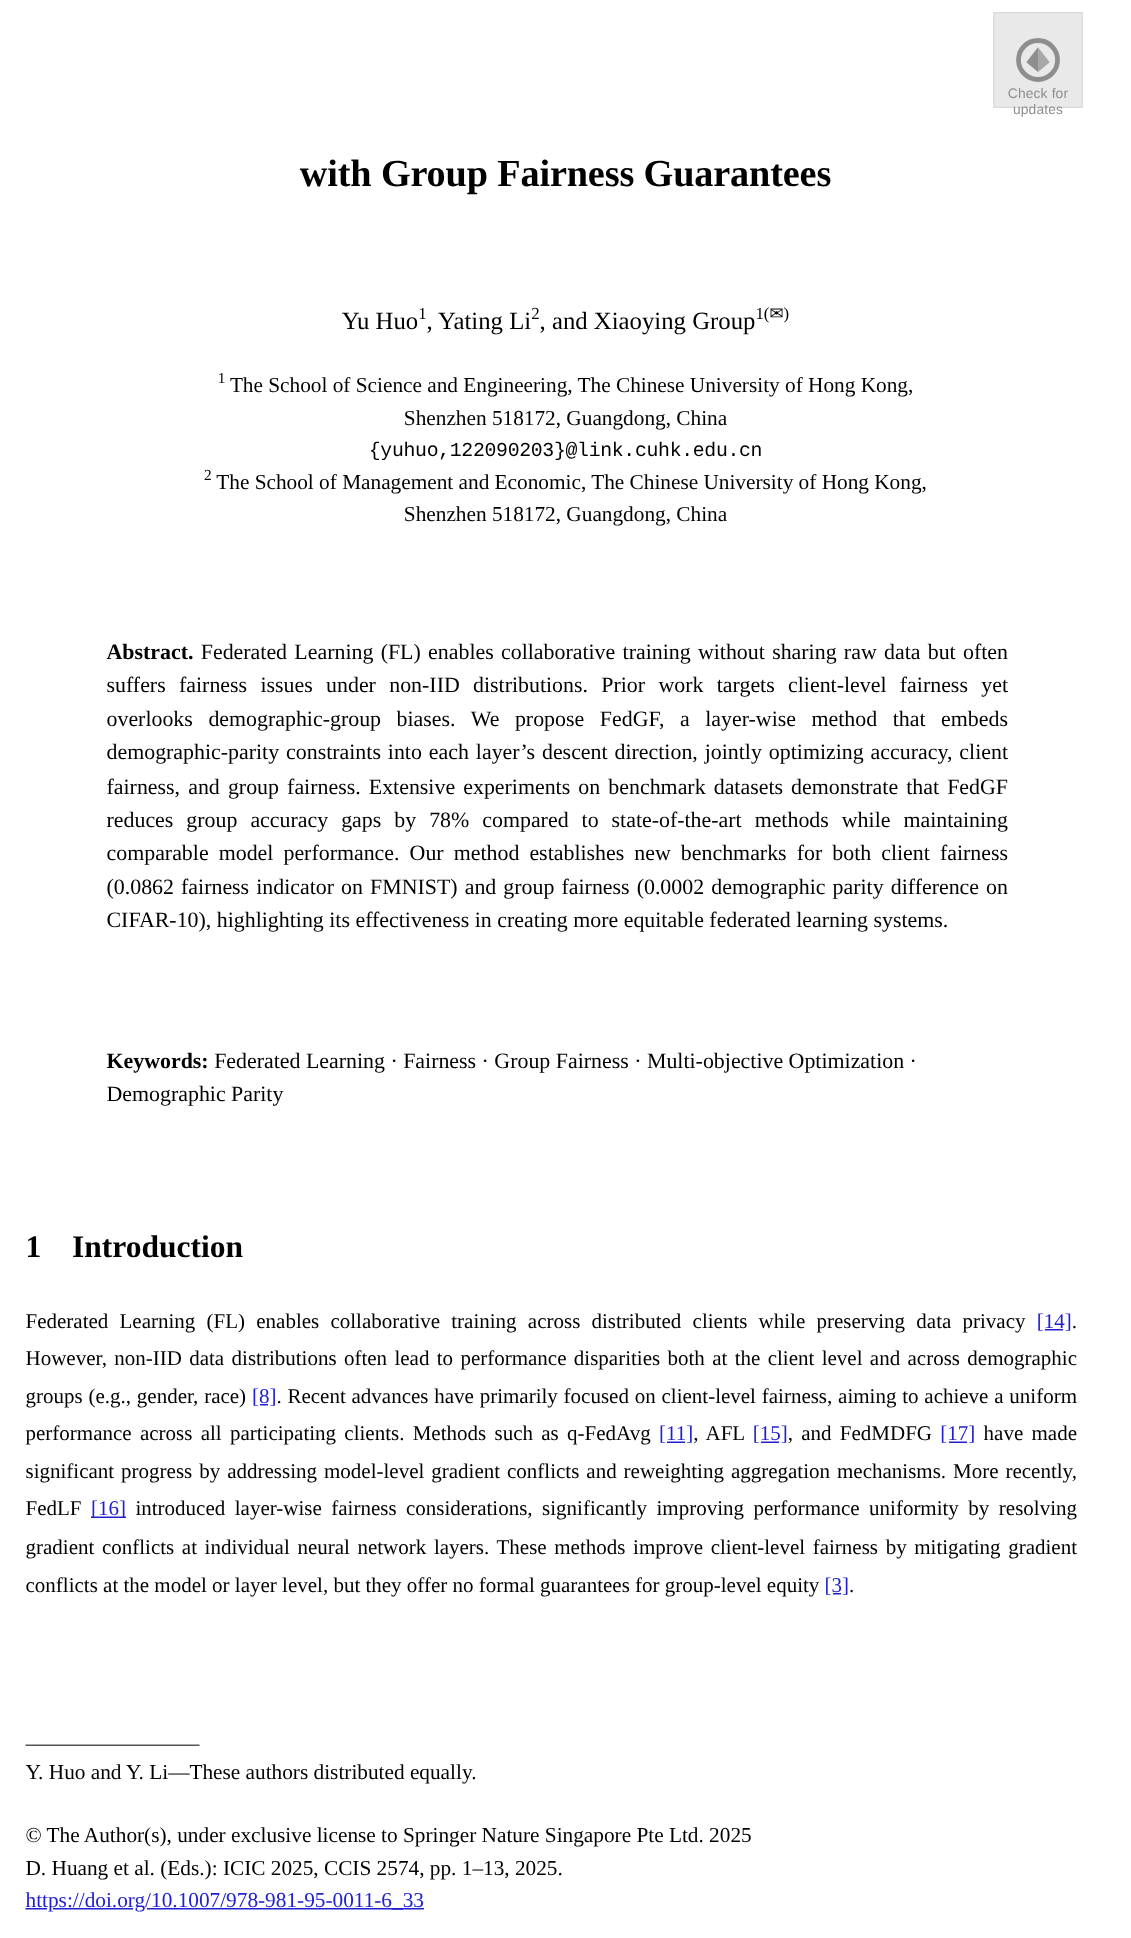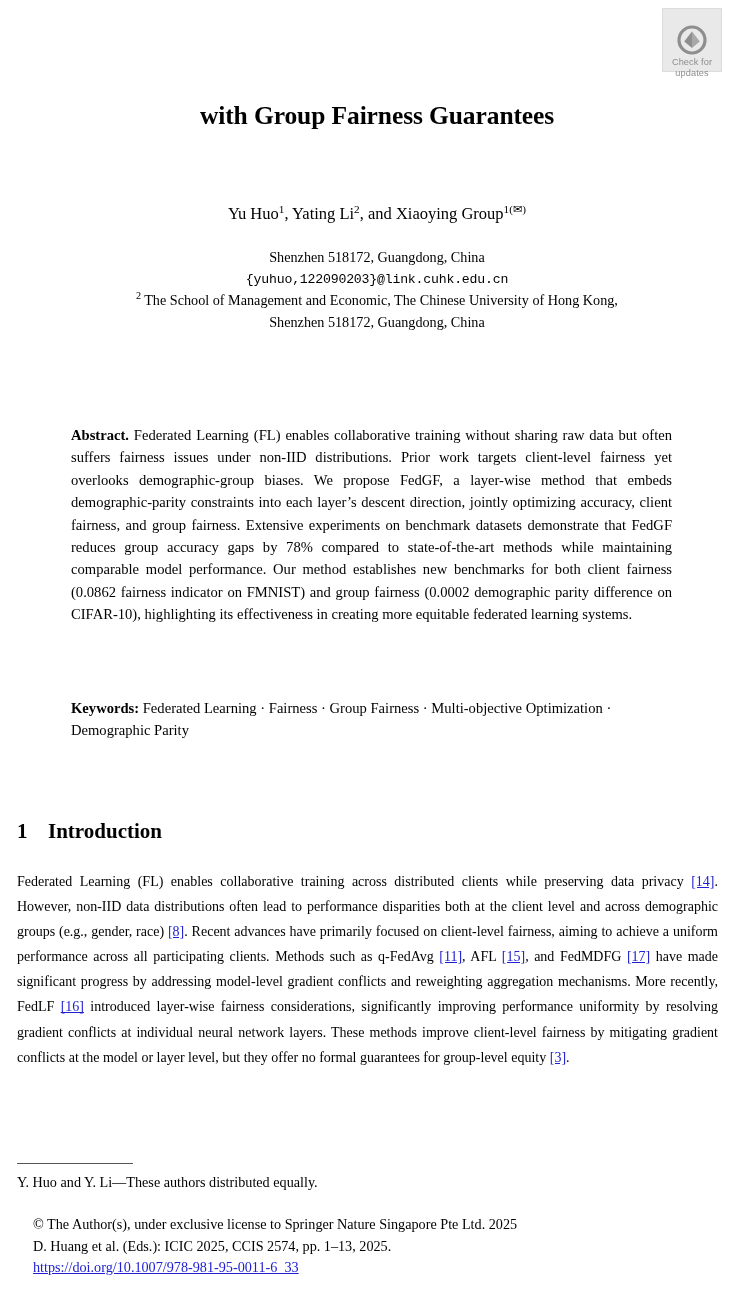--- a/index.html
+++ b/index.html
@@ -160,21 +160,20 @@
     font-size: 14.2px;
     line-height: 21px;
   }
   #copyright-block {
     position: absolute;
     top: 1214px;
     left: 17px;
     width: 700px;
     font-size: 14.2px;
     line-height: 21.5px;
-    margin-left: 16px;
   }
   #copyright-block .cline { display: block; }
 </style>
 </head>
 <body>
 
 <div id="updates-badge">
   <span class="logo">
     <svg width="30" height="30" viewBox="0 0 30 30" aria-hidden="true">
       <circle cx="15" cy="15" r="13" fill="none" stroke="#8e8e8e" stroke-width="3.2"></circle>
@@ -190,20 +189,21 @@
 
 <h1 id="paper-title">
   <span class="tline">with Group Fairness Guarantees</span>
 </h1>
 
 <div id="authors">
   <span>Yu Huo</span><sup>1</sup><span>, </span><span>Yating Li</span><sup>2</sup><span>, and </span><span>Xiaoying Group</span><sup>1(✉)</sup>
 </div>
 
 <div id="affiliations">
+  <span class="aff-line"><span class="marker">1</span><span>The School of Science and Engineering, The Chinese University of Hong Kong,</span></span>
   <span class="aff-line"><span>Shenzhen 518172, Guangdong, China</span></span>
   <span class="aff-line mono"><span>{yuhuo,122090203}@link.cuhk.edu.cn</span></span>
   <span class="aff-line"><span class="marker">2</span><span>The School of Management and Economic, The Chinese University of Hong Kong,</span></span>
   <span class="aff-line"><span>Shenzhen 518172, Guangdong, China</span></span>
 </div>
 
 <div id="abstract-block">
   <span class="lead">Abstract.</span><span> Federated Learning (FL) enables collaborative training without sharing raw data but often suffers fairness issues under non-IID distributions. Prior work targets client-level fairness yet overlooks demographic-group biases. We propose </span><span class="bold-inline">FedGF</span><span>, a layer-wise method that embeds demographic-parity constraints into each layer’s descent direction, jointly optimizing accuracy, client fairness, and group fairness. Extensive experiments on benchmark datasets demonstrate that FedGF reduces group accuracy gaps by 78% compared to state-of-the-art methods while maintaining comparable model performance. Our method establishes new benchmarks for both client fairness (0.0862 fairness indicator on FMNIST) and group fairness (0.0002 demographic parity difference on CIFAR-10), highlighting its effectiveness in creating more equitable federated learning systems.</span>
 </div>
 

